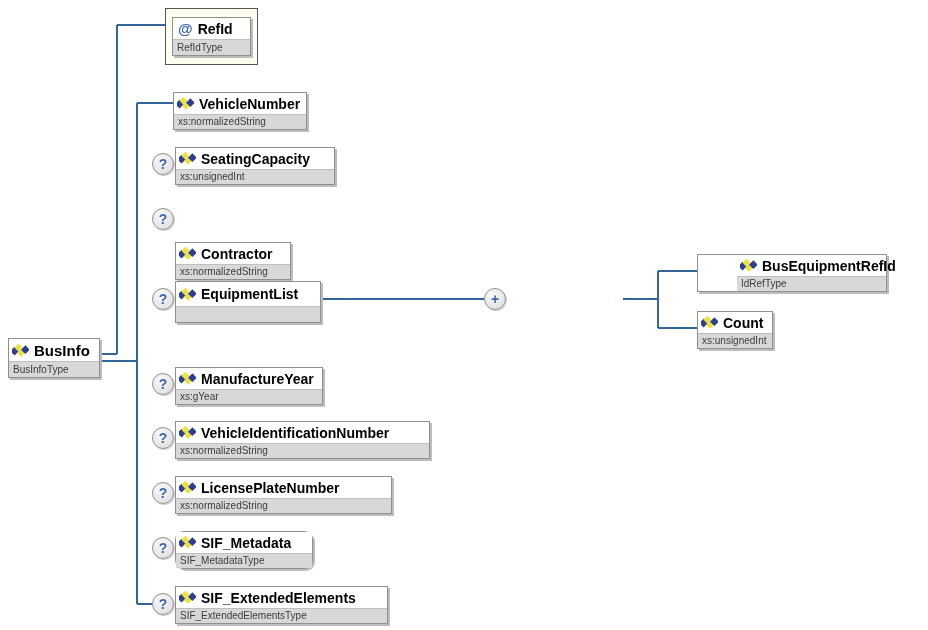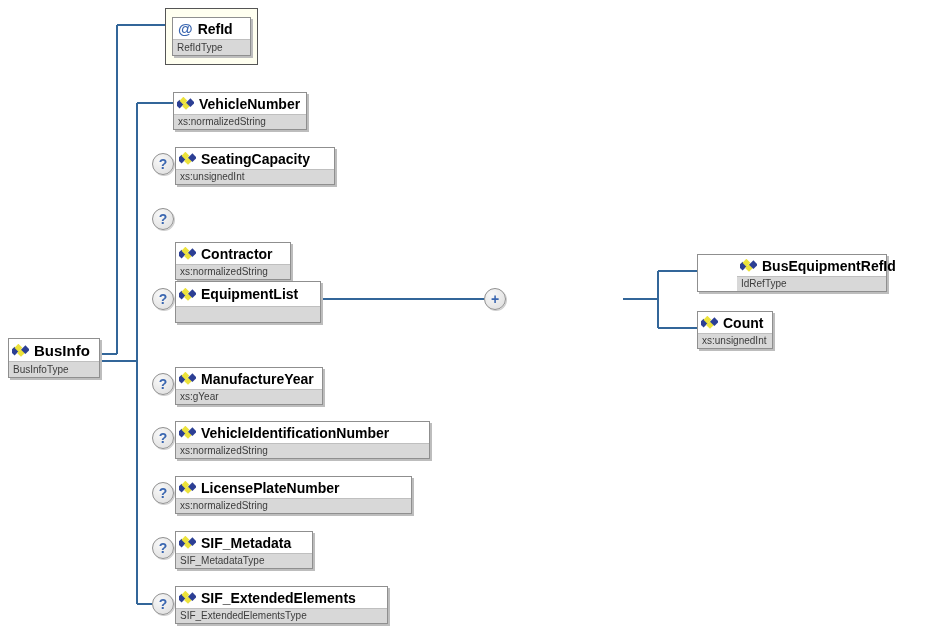--- a/index.html
+++ b/index.html
@@ -166,31 +166,31 @@
   <div class="node" style="left:175px; top:421px; width:255px;">
     <div class="node-title">
       <svg class="el-icon">
           <use href="#elicon"></use>
         </svg>
       <span>VehicleIdentificationNumber</span>
     </div>
     <div class="node-type">xs:normalizedString</div>
   </div>
 
-  <div class="node" style="left:175px; top:476px; width:237px;">
+  <div class="node" style="left:175px; top:476px; width:217px;">
     <div class="node-title">
       <svg class="el-icon">
           <use href="#elicon"></use>
         </svg>
       <span>LicensePlateNumber</span>
     </div>
     <div class="node-type">xs:normalizedString</div>
   </div>
 
-  <div class="node" style="left:175px; top:531px; width:138px;">
+  <div class="node" style="left:175px; top:531px; width:138px;border-radius:9px;">
     <div class="node-title">
       <svg class="el-icon">
           <use href="#elicon"></use>
         </svg>
       <span>SIF_Metadata</span>
     </div>
     <div class="node-type">SIF_MetadataType</div>
   </div>
 
   <div class="node" style="left:175px; top:586px; width:213px;">

